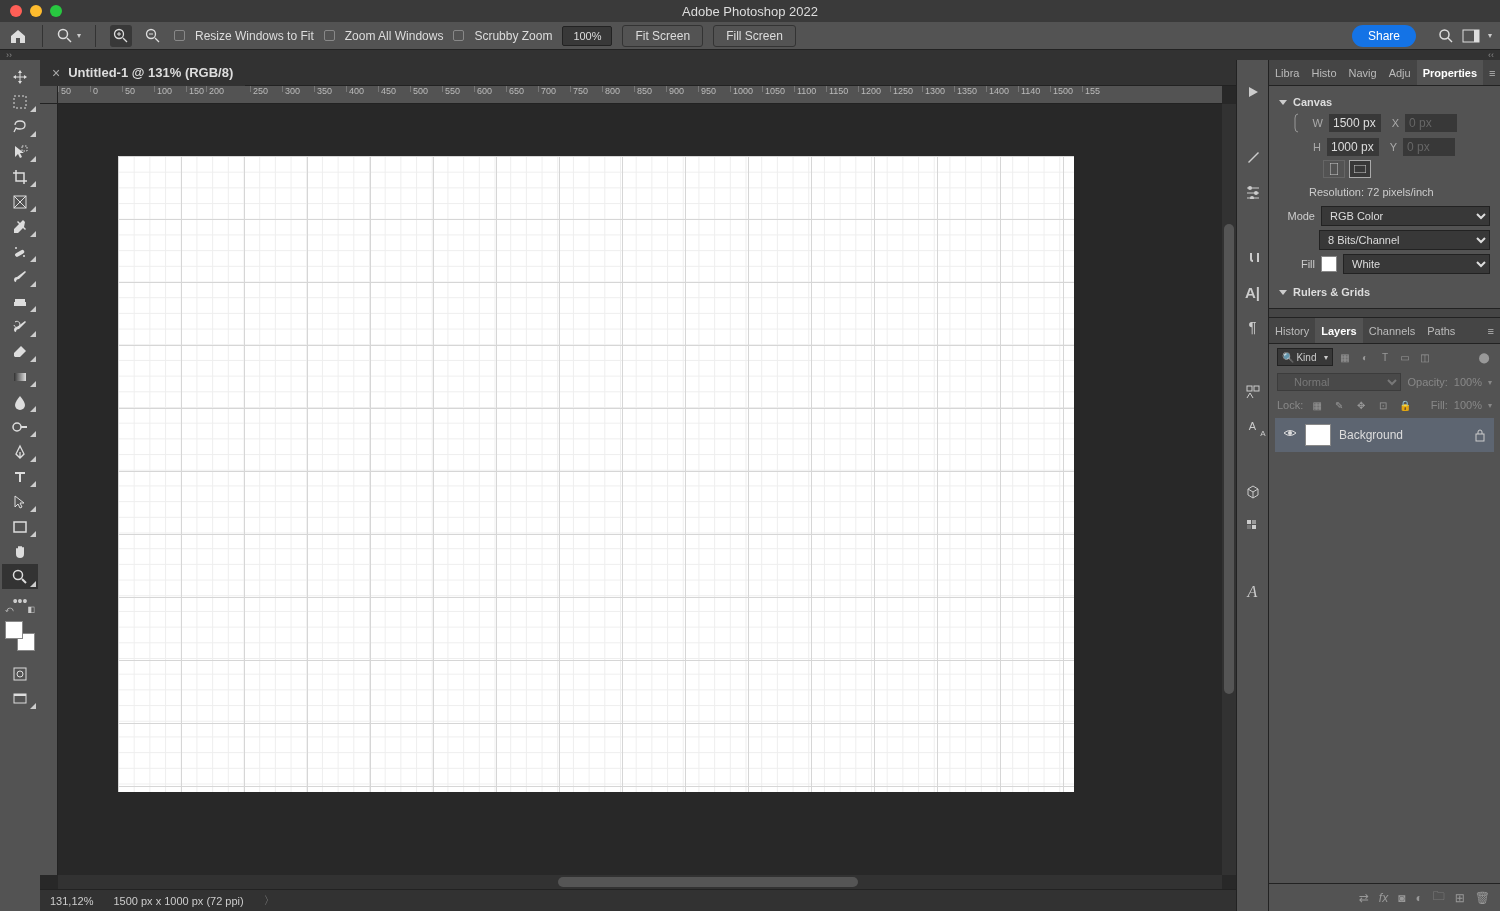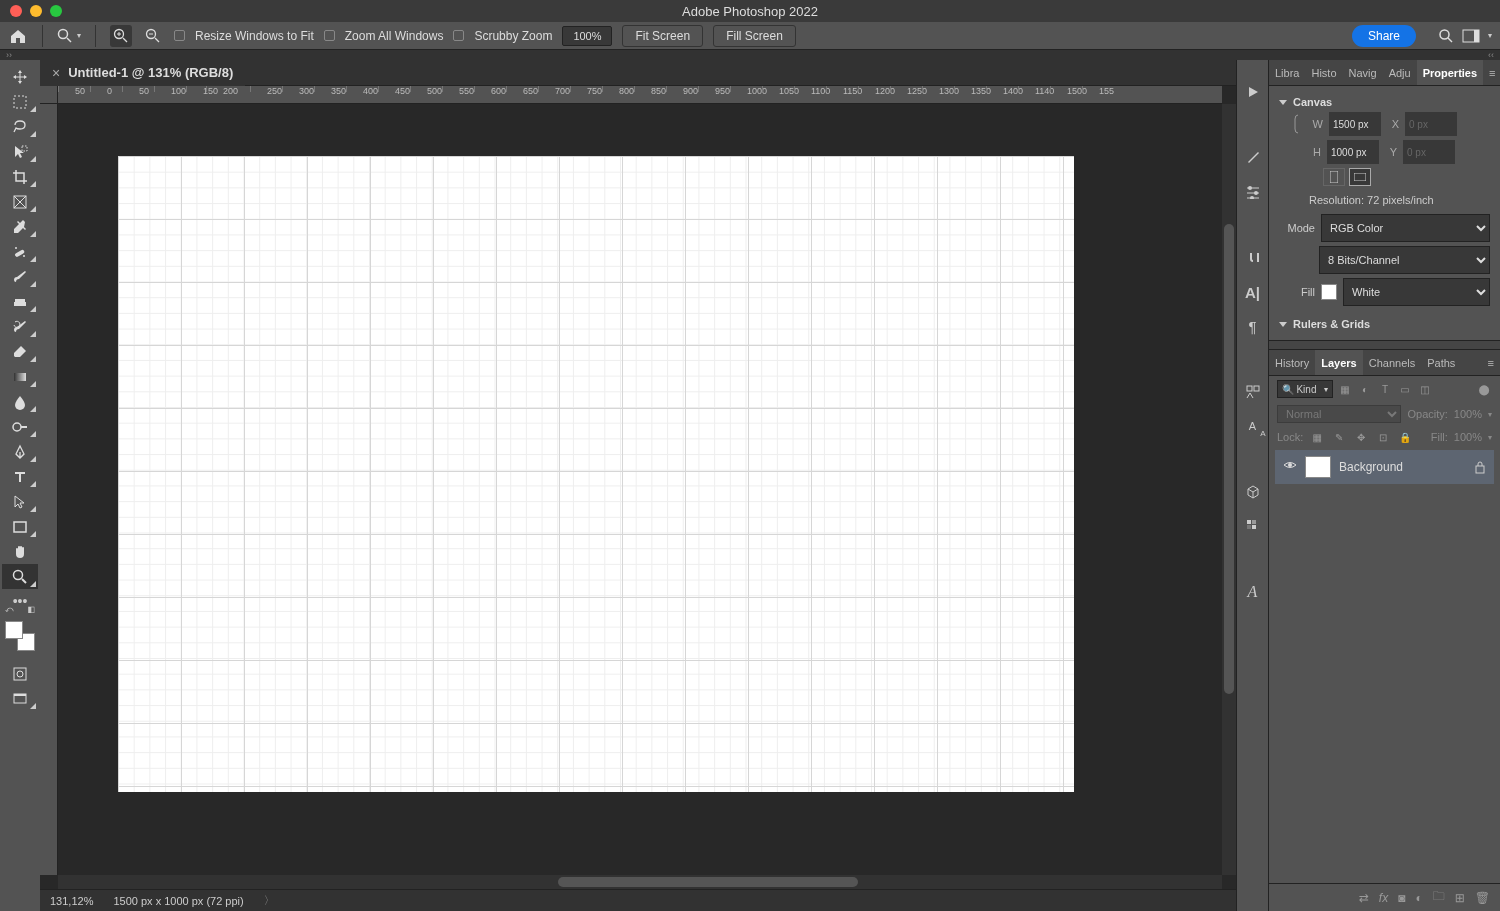--- a/index.html
+++ b/index.html
@@ -34,21 +34,21 @@
 .sw-bg{position:absolute;width:18px;height:18px;background:#fff;border:1px solid #888;right:0;bottom:0}
 .sw-mini{display:flex;width:30px;justify-content:space-between;font-size:8px;color:#ccc;margin-top:-4px}
 .dots{color:#ccc;font-size:14px;margin-top:4px}
 .doc-area{flex:1;display:flex;flex-direction:column;background:#323232}
 .tab-row{height:26px;background:#323232;display:flex;align-items:center;border-bottom:1px solid #222}
 .doc-tab{display:flex;align-items:center;gap:8px;padding:0 12px;height:26px;background:#323232}
 .close-x{font-size:14px;color:#aaa;cursor:pointer}
 .tab-name{font-size:13px;font-weight:600;color:#ddd}
 .canvas-wrap{flex:1;position:relative;background:#282828;overflow:hidden}
 .ruler-h{position:absolute;top:0;left:18px;right:14px;height:18px;background:#535353;border-bottom:1px solid #222;display:flex;overflow:hidden}
-.ruler-h .tick{position:absolute;top:0;font-size:9px;color:#bbb;border-left:1px solid #777;height:6px;padding-left:16px}
+.ruler-h .tick{position:absolute;top:0;font-size:9px;color:#bbb;border-left:1px solid #777;height:6px;padding-left:2px}
 .ruler-v{position:absolute;top:18px;left:0;bottom:14px;width:18px;background:#535353;border-right:1px solid #222}
 .ruler-corner{position:absolute;top:0;left:0;width:18px;height:18px;background:#535353;border-right:1px solid #222;border-bottom:1px solid #222}
 .canvas-view{position:absolute;top:18px;left:18px;right:14px;bottom:14px;background:#282828;overflow:hidden}
 .canvas{position:absolute;background:#fff;left:60px;top:52px;width:956px;height:636px;
 background-image:linear-gradient(#d6d6d6 1px,transparent 1px),linear-gradient(90deg,#d6d6d6 1px,transparent 1px),linear-gradient(#eee 1px,transparent 1px),linear-gradient(90deg,#eee 1px,transparent 1px);
 background-size:63px 63px,63px 63px,15.7px 15.7px,15.7px 15.7px}
 .scroll-v{position:absolute;right:0;top:18px;bottom:14px;width:14px;background:#323232}
 .scroll-v .thumb{position:absolute;left:2px;right:2px;top:120px;height:470px;background:#555;border-radius:5px}
 .scroll-h{position:absolute;left:18px;right:14px;bottom:0;height:14px;background:#323232}
 .scroll-h .thumb{position:absolute;top:2px;bottom:2px;left:500px;width:300px;background:#555;border-radius:5px}
@@ -59,33 +59,33 @@
 .panels{width:232px;background:#535353;display:flex;flex-direction:column;border-left:1px solid #222}
 .panel-tabs{display:flex;height:26px;background:#454545;border-bottom:1px solid #222;overflow:hidden}
 .ptab{padding:0 6px;font-size:11px;color:#bbb;display:flex;align-items:center;cursor:pointer;white-space:nowrap}
 .ptab.active{background:#535353;color:#fff;font-weight:600}
 .props{padding:6px 10px;font-size:11px;color:#ccc}
 .prop-head{display:flex;align-items:center;gap:8px;padding:4px 0 10px}
 .sect-head{display:flex;align-items:center;gap:6px;font-weight:600;color:#ddd;margin:4px 0}
 .chevd{display:inline-block;width:0;height:0;border-left:4px solid transparent;border-right:4px solid transparent;border-top:5px solid #ccc}
 .prop-row{display:flex;align-items:center;gap:6px;margin:4px 0 4px 14px}
 .plabel{width:12px;color:#aaa;text-align:right}
-.pinput{width:52px;height:24px;background:#383838;border:none;color:#ddd;padding:0 4px;font-size:10px}
+.pinput{width:52px;height:18px;background:#383838;border:none;color:#ddd;padding:0 4px;font-size:12px}
 .pinput.dis{color:#666}
 .orient-icons{display:flex;gap:4px;margin-left:44px;margin-top:4px}
 .oicon{width:22px;height:18px;border:1px solid #666;display:flex;align-items:center;justify-content:center}
 .oicon.active{background:#383838;border-color:#aaa}
-.psel{height:28px;background:#383838;border:1px solid #222;color:#ddd;font-size:11px;padding:0 4px;flex:1}
+.psel{height:20px;background:#383838;border:1px solid #222;color:#ddd;font-size:11px;padding:0 4px;flex:1}
 .fill-sw{width:16px;height:16px;background:#fff;border:1px solid #888}
 .panel-gap{height:10px;background:#454545;border-top:1px solid #222;border-bottom:1px solid #222}
 .layer-filter{display:flex;align-items:center;gap:4px;padding:4px 8px}
 .kind-sel{flex:0 0 56px;height:18px;background:#383838;border:1px solid #222;color:#ccc;font-size:10px;display:flex;align-items:center;padding:0 4px;gap:2px}
 .fico{width:16px;height:16px;display:flex;align-items:center;justify-content:center;color:#999;font-size:10px}
 .blend-row{display:flex;align-items:center;padding:3px 8px;gap:6px;font-size:11px;color:#888}
-.blend-sel{flex:1;height:18px;background:#454545;border:1px solid #333;color:#888;padding:0 4px;font-size:11px}
+.blend-sel{flex:1;height:18px;background:#454545;border:1px solid #333;color:#888;padding:0 12px;font-size:11px}
 .lock-row{display:flex;align-items:center;padding:3px 8px;gap:6px;font-size:11px;color:#888}
 .layer-item{display:flex;align-items:center;height:34px;background:#5d6571;padding:0 8px;gap:8px;margin:2px 6px}
 .eye{width:14px;height:14px}
 .lthumb{width:26px;height:22px;background:#fff;border:1px solid #888}
 .lock-ico{margin-left:auto}
 .layer-footer{margin-top:auto;height:28px;display:flex;align-items:center;justify-content:flex-end;gap:10px;padding:0 10px;color:#999;border-top:1px solid #222}
 svg{display:block}
 </style>
 </head>
 <body>

